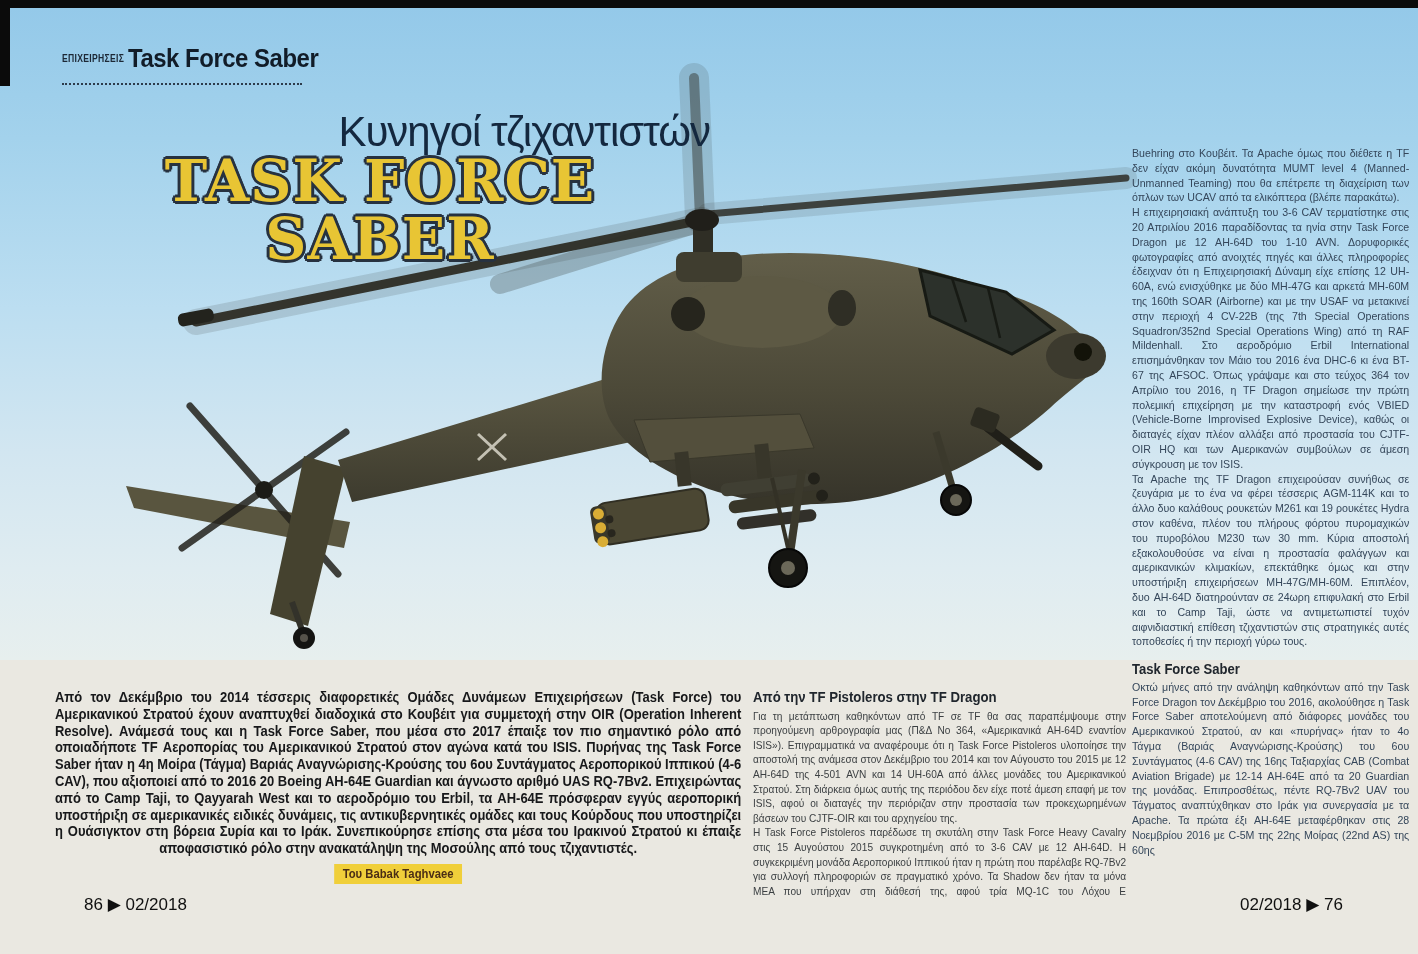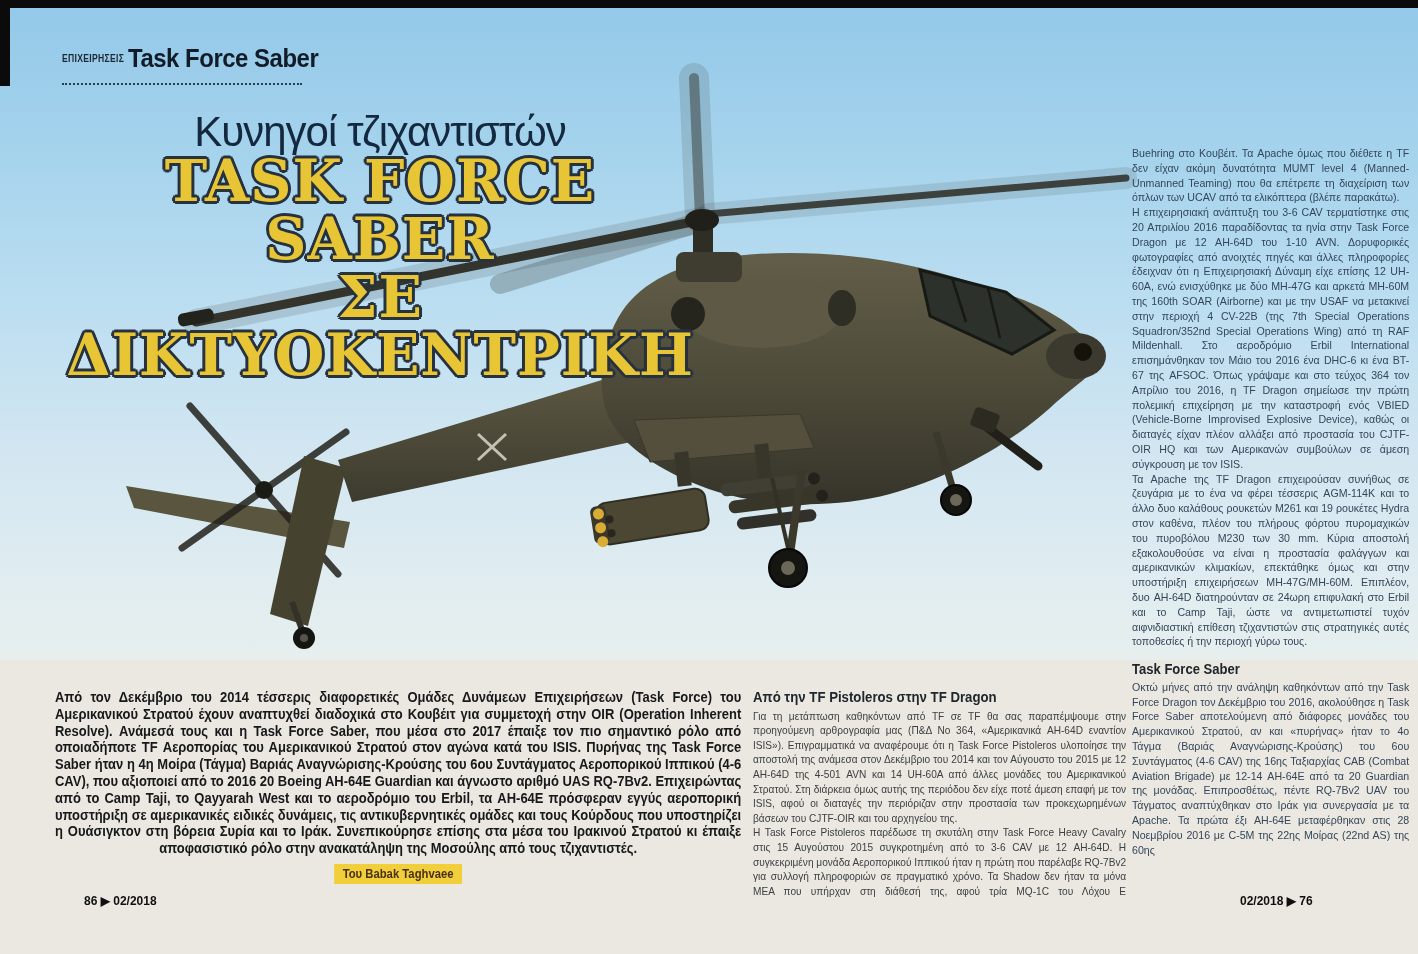--- a/index.html
+++ b/index.html
@@ -26,21 +26,21 @@
     font-size:11px;font-weight:700;color:#1c2836;letter-spacing:.4px;
     transform:scaleX(.78);transform-origin:left center;white-space:nowrap;
   }
   .hdr-divider{width:2px;height:36px;background:#16202c;margin-left:-14px;}
   .article-title{
     font-size:26px;font-weight:700;color:#111c28;letter-spacing:-.5px;
     transform:scaleX(.92);transform-origin:left center;white-space:nowrap;
   }
 
   .kicker{
-    position:absolute;top:108px;left:50px;width:660px;text-align:center;
+    position:absolute;top:108px;left:50px;width:660px;text-align:right;
     font-size:42px;font-weight:400;color:#14283f;letter-spacing:-1px;z-index:6;
   }
   .main-title{
     position:absolute;top:152px;left:40px;width:680px;text-align:center;z-index:6;
     font-family:"DejaVu Serif",serif;font-weight:700;
     font-size:57px;line-height:58px;color:#e8c534;letter-spacing:1px;
     text-shadow:
       -2px -2px 0 #273240, 2px -2px 0 #273240,
       -2px  2px 0 #273240, 2px  2px 0 #273240,
       -3px  0   0 #273240, 3px  0   0 #273240,
@@ -72,21 +72,21 @@
   }
 
   .mid-col{
     position:absolute;top:690px;left:753px;width:424px;height:208px;overflow:hidden;
     transform:scaleX(.88);transform-origin:left top;
     font-size:11.5px;line-height:14.6px;text-align:justify;color:#3c4043;z-index:6;
   }
   .mid-col h3{margin:0 0 4px;font-size:15px;color:#20262d;}
   .mid-col p{margin:0;}
 
-  .footer{position:absolute;top:894px;font-size:12px;font-weight:700;color:#101010;z-index:6;}
+  .footer{position:absolute;top:894px;font-size:17px;font-weight:400;color:#101010;z-index:6;}
   .footer.fl{left:84px;}
   .footer.fr{left:1240px;}
 </style>
 </head>
 <body>
 
 <div class="page">
   <div class="topbar"></div>
 
   <div class="photo-area">
@@ -188,21 +188,20 @@
   <div class="header">
     <span class="section-label">ΕΠΙΧΕΙΡΗΣΕΙΣ</span>
     <span class="hdr-divider"></span>
     <span class="article-title">Task Force Saber</span>
   </div>
 
   <div class="kicker">Κυνηγοί τζιχαντιστών</div>
 
   <div class="main-title">
     <div>TASK FORCE SABER</div>
-    <div>ΣΕ ΔΙΚΤΥΟΚΕΝΤΡΙΚΗ</div>
   </div>
 
   <div class="bottom-area"></div>
 
   <div class="right-col">
     <p>Buehring στο Κουβέιτ. Τα Apache όμως που διέθετε η TF δεν είχαν ακόμη δυνατότητα MUMT level 4 (Manned-Unmanned Teaming) που θα επέτρεπε τη διαχείριση των όπλων των UCAV από τα ελικόπτερα (βλέπε παρακάτω).</p>
     <p>Η επιχειρησιακή ανάπτυξη του 3-6 CAV τερματίστηκε στις 20 Απριλίου 2016 παραδίδοντας τα ηνία στην Task Force Dragon με 12 AH-64D του 1-10 AVN. Δορυφορικές φωτογραφίες από ανοιχτές πηγές και άλλες πληροφορίες έδειχναν ότι η Επιχειρησιακή Δύναμη είχε επίσης 12 UH-60A, ενώ ενισχύθηκε με δύο MH-47G και αρκετά MH-60M της 160th SOAR (Airborne) και με την USAF να μετακινεί στην περιοχή 4 CV-22B (της 7th Special Operations Squadron/352nd Special Operations Wing) από τη RAF Mildenhall. Στο αεροδρόμιο Erbil International επισημάνθηκαν τον Μάιο του 2016 ένα DHC-6 κι ένα BT-67 της AFSOC. Όπως γράψαμε και στο τεύχος 364 τον Απρίλιο του 2016, η TF Dragon σημείωσε την πρώτη πολεμική επιχείρηση με την καταστροφή ενός VBIED (Vehicle-Borne Improvised Explosive Device), καθώς οι διαταγές είχαν πλέον αλλάξει από προστασία του CJTF-OIR HQ και των Αμερικανών συμβούλων σε άμεση σύγκρουση με τον ISIS.</p>
     <p>Τα Apache της TF Dragon επιχειρούσαν συνήθως σε ζευγάρια με το ένα να φέρει τέσσερις AGM-114K και το άλλο δυο καλάθους ρουκετών M261 και 19 ρουκέτες Hydra στον καθένα, πλέον του πλήρους φόρτου πυρομαχικών του πυροβόλου M230 των 30 mm. Κύρια αποστολή εξακολουθούσε να είναι η προστασία φαλάγγων και αμερικανικών κλιμακίων, επεκτάθηκε όμως και στην υποστήριξη επιχειρήσεων MH-47G/MH-60M. Επιπλέον, δυο AH-64D διατηρούνταν σε 24ωρη επιφυλακή στο Erbil και το Camp Taji, ώστε να αντιμετωπιστεί τυχόν αιφνιδιαστική επίθεση τζιχαντιστών στις στρατηγικές αυτές τοποθεσίες ή την περιοχή γύρω τους.</p>
     <h3>Task Force Saber</h3>
     <p>Οκτώ μήνες από την ανάληψη καθηκόντων από την Task Force Dragon τον Δεκέμβριο του 2016, ακολούθησε η Task Force Saber αποτελούμενη από διάφορες μονάδες του Αμερικανικού Στρατού, αν και «πυρήνας» ήταν το 4ο Τάγμα (Βαριάς Αναγνώρισης-Κρούσης) του 6ου Συντάγματος (4-6 CAV) της 16ης Ταξιαρχίας CAB (Combat Aviation Brigade) με 12-14 AH-64E από τα 20 Guardian της μονάδας. Επιπροσθέτως, πέντε RQ-7Bv2 UAV του Τάγματος αναπτύχθηκαν στο Ιράκ για συνεργασία με τα Apache. Τα πρώτα έξι AH-64E μεταφέρθηκαν στις 28 Νοεμβρίου 2016 με C-5M της 22ης Μοίρας (22nd AS) της 60ης</p>

